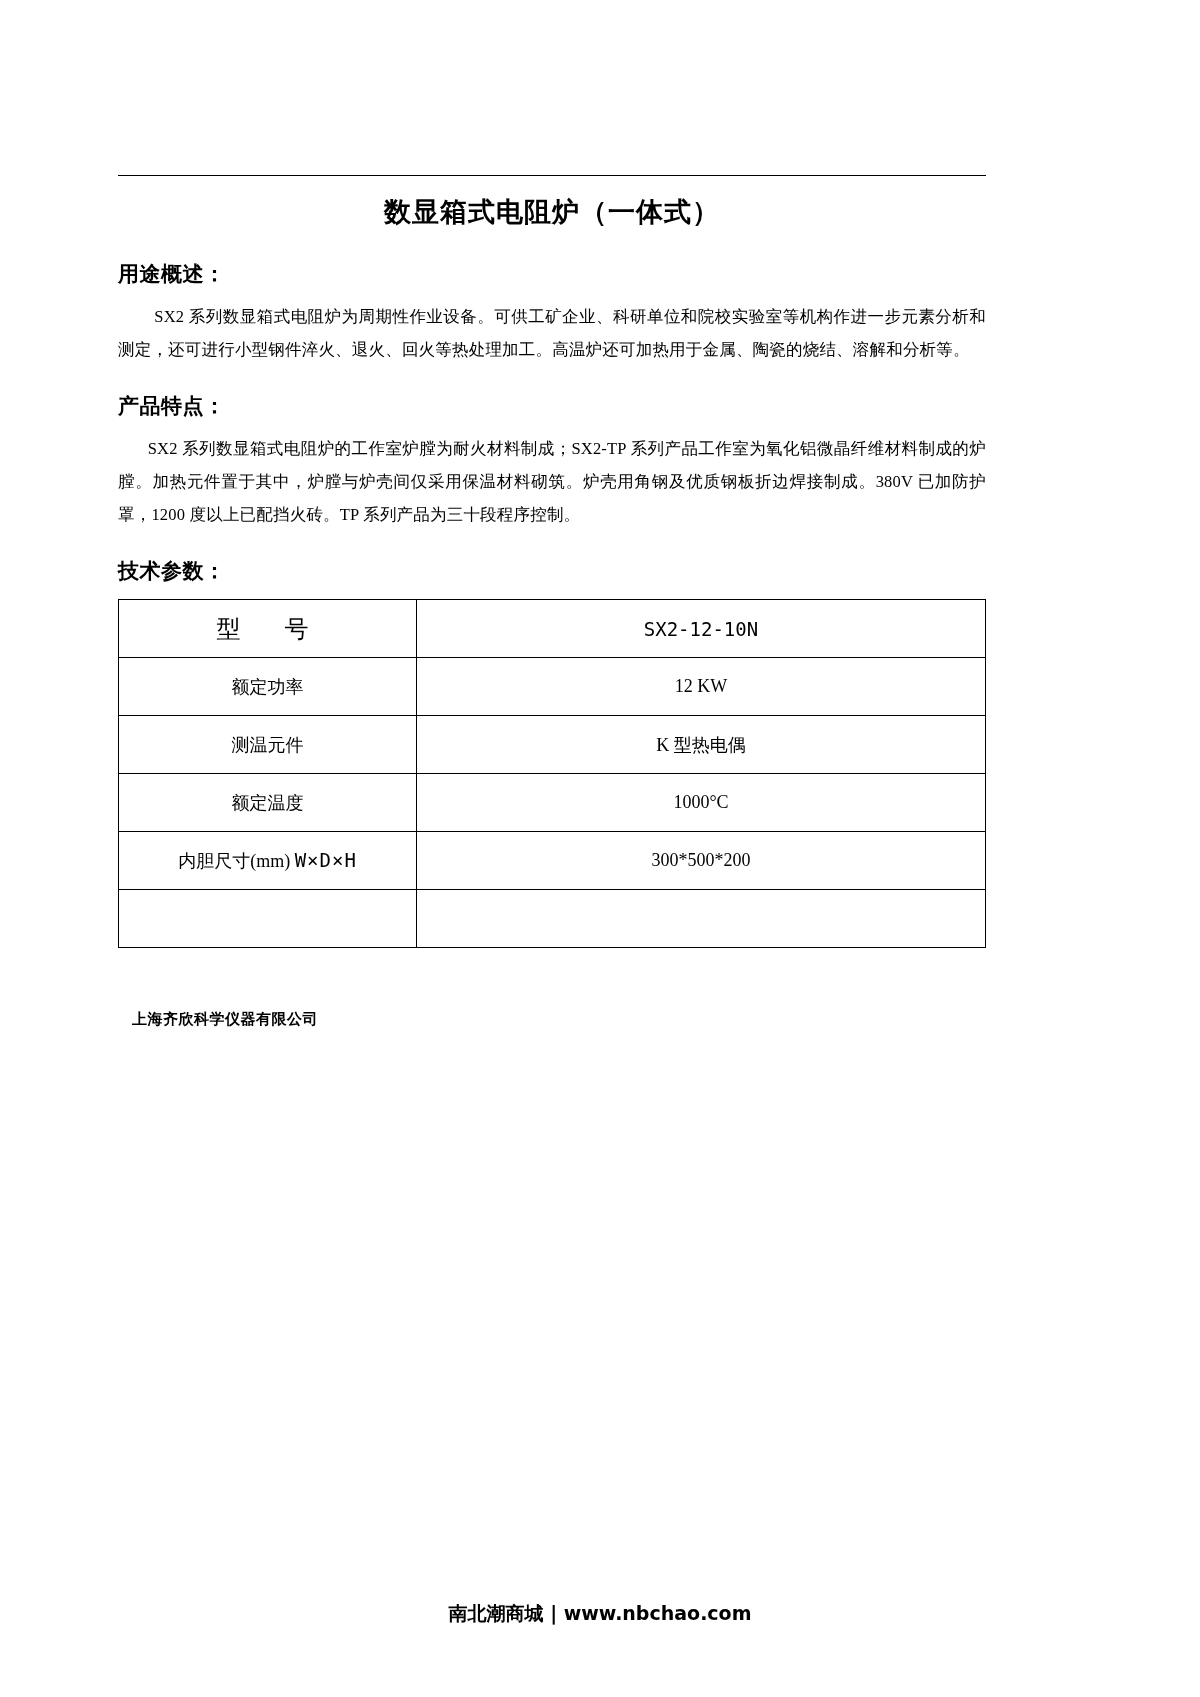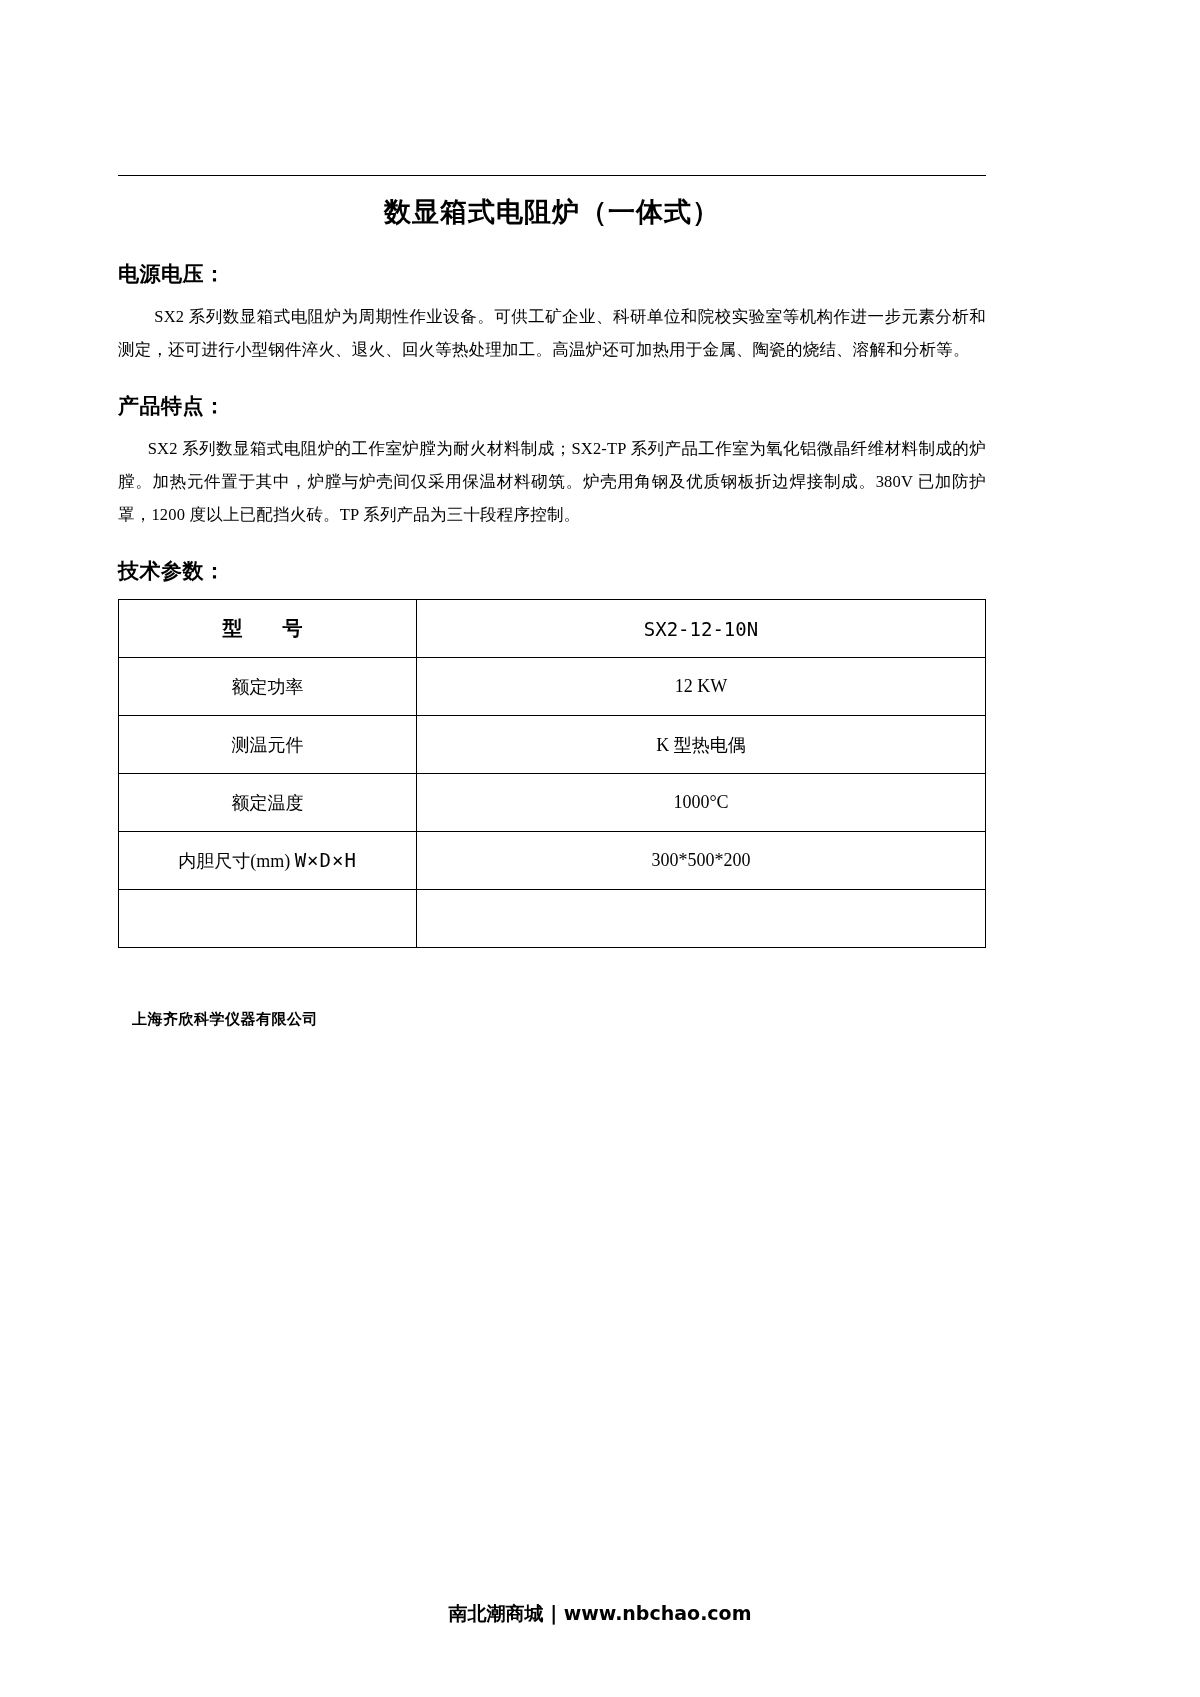--- a/index.html
+++ b/index.html
@@ -75,22 +75,22 @@
   }
   table.spec td.label {
     width: 285px;
   }
   table.spec tr.header td {
     font-family: "Liberation Serif", serif;
     font-weight: normal;
   }
   table.spec tr.header td.label {
     letter-spacing: 10px;
-    font-size: 20px;
-    font-weight: bold;
+    font-size: 24px;
+    font-weight: normal;
   }
   table.spec tr.header td.value {
     font-family: "DejaVu Sans Mono", monospace;
     font-size: 19px;
     letter-spacing: 0px;
   }
   td.value {
     font-size: 18px;
     margin-left: 37px;
   }
@@ -122,21 +122,21 @@
 </head>
 <body>
 
 <div class="page">
   <div class="content">
 
     <div class="top-rule"></div>
 
     <h1 class="doc-title">数显箱式电阻炉（一体式）</h1>
 
-    <h2 class="section-head">电源电压：</h2>
+    <h2 class="section-head">用途概述：</h2>
     <p class="para">SX2 系列数显箱式电阻炉为周期性作业设备。可供工矿企业、科研单位和院校实验室等机构作进一步元素分析和测定，还可进行小型钢件淬火、退火、回火等热处理加工。高温炉还可加热用于金属、陶瓷的烧结、溶解和分析等。</p>
 
     <h2 class="section-head">产品特点：</h2>
     <p class="para indent-small">SX2 系列数显箱式电阻炉的工作室炉膛为耐火材料制成；SX2-TP 系列产品工作室为氧化铝微晶纤维材料制成的炉膛。加热元件置于其中，炉膛与炉壳间仅采用保温材料砌筑。炉壳用角钢及优质钢板折边焊接制成。380V 已加防护罩，1200 度以上已配挡火砖。TP 系列产品为三十段程序控制。</p>
 
     <h2 class="section-head">技术参数：</h2>
 
     <table class="spec">
       <tbody>
         <tr class="header">

